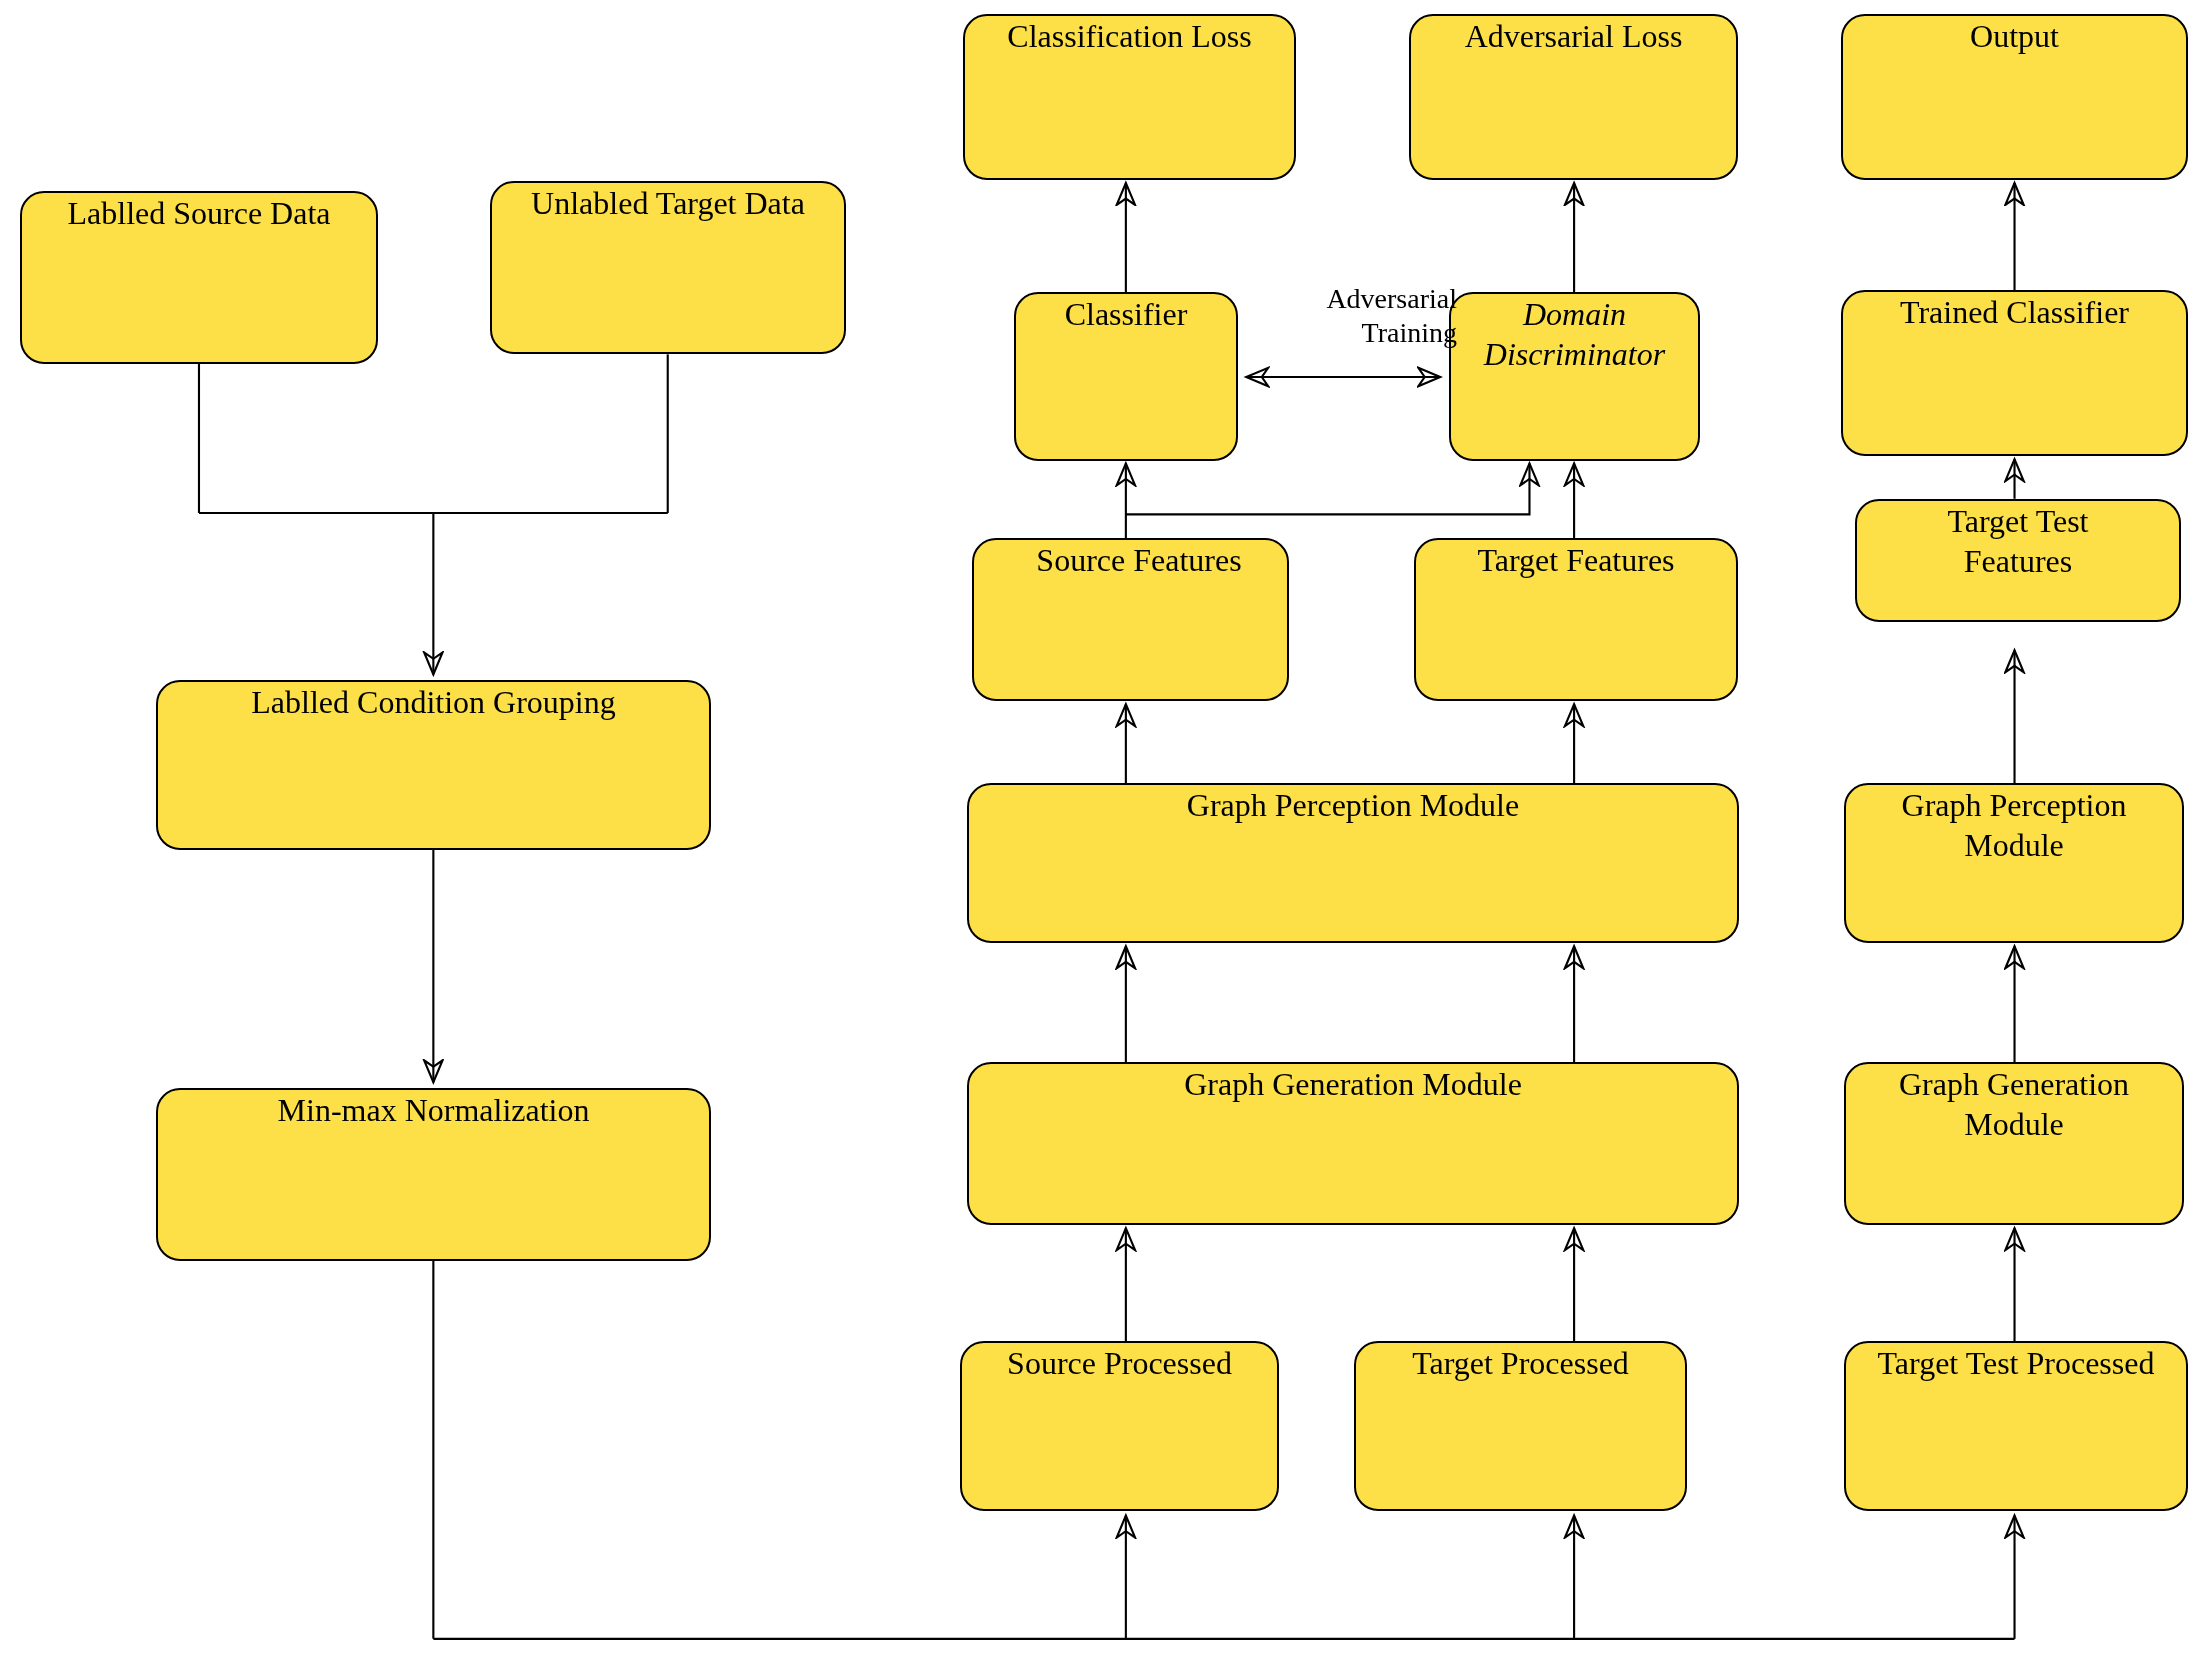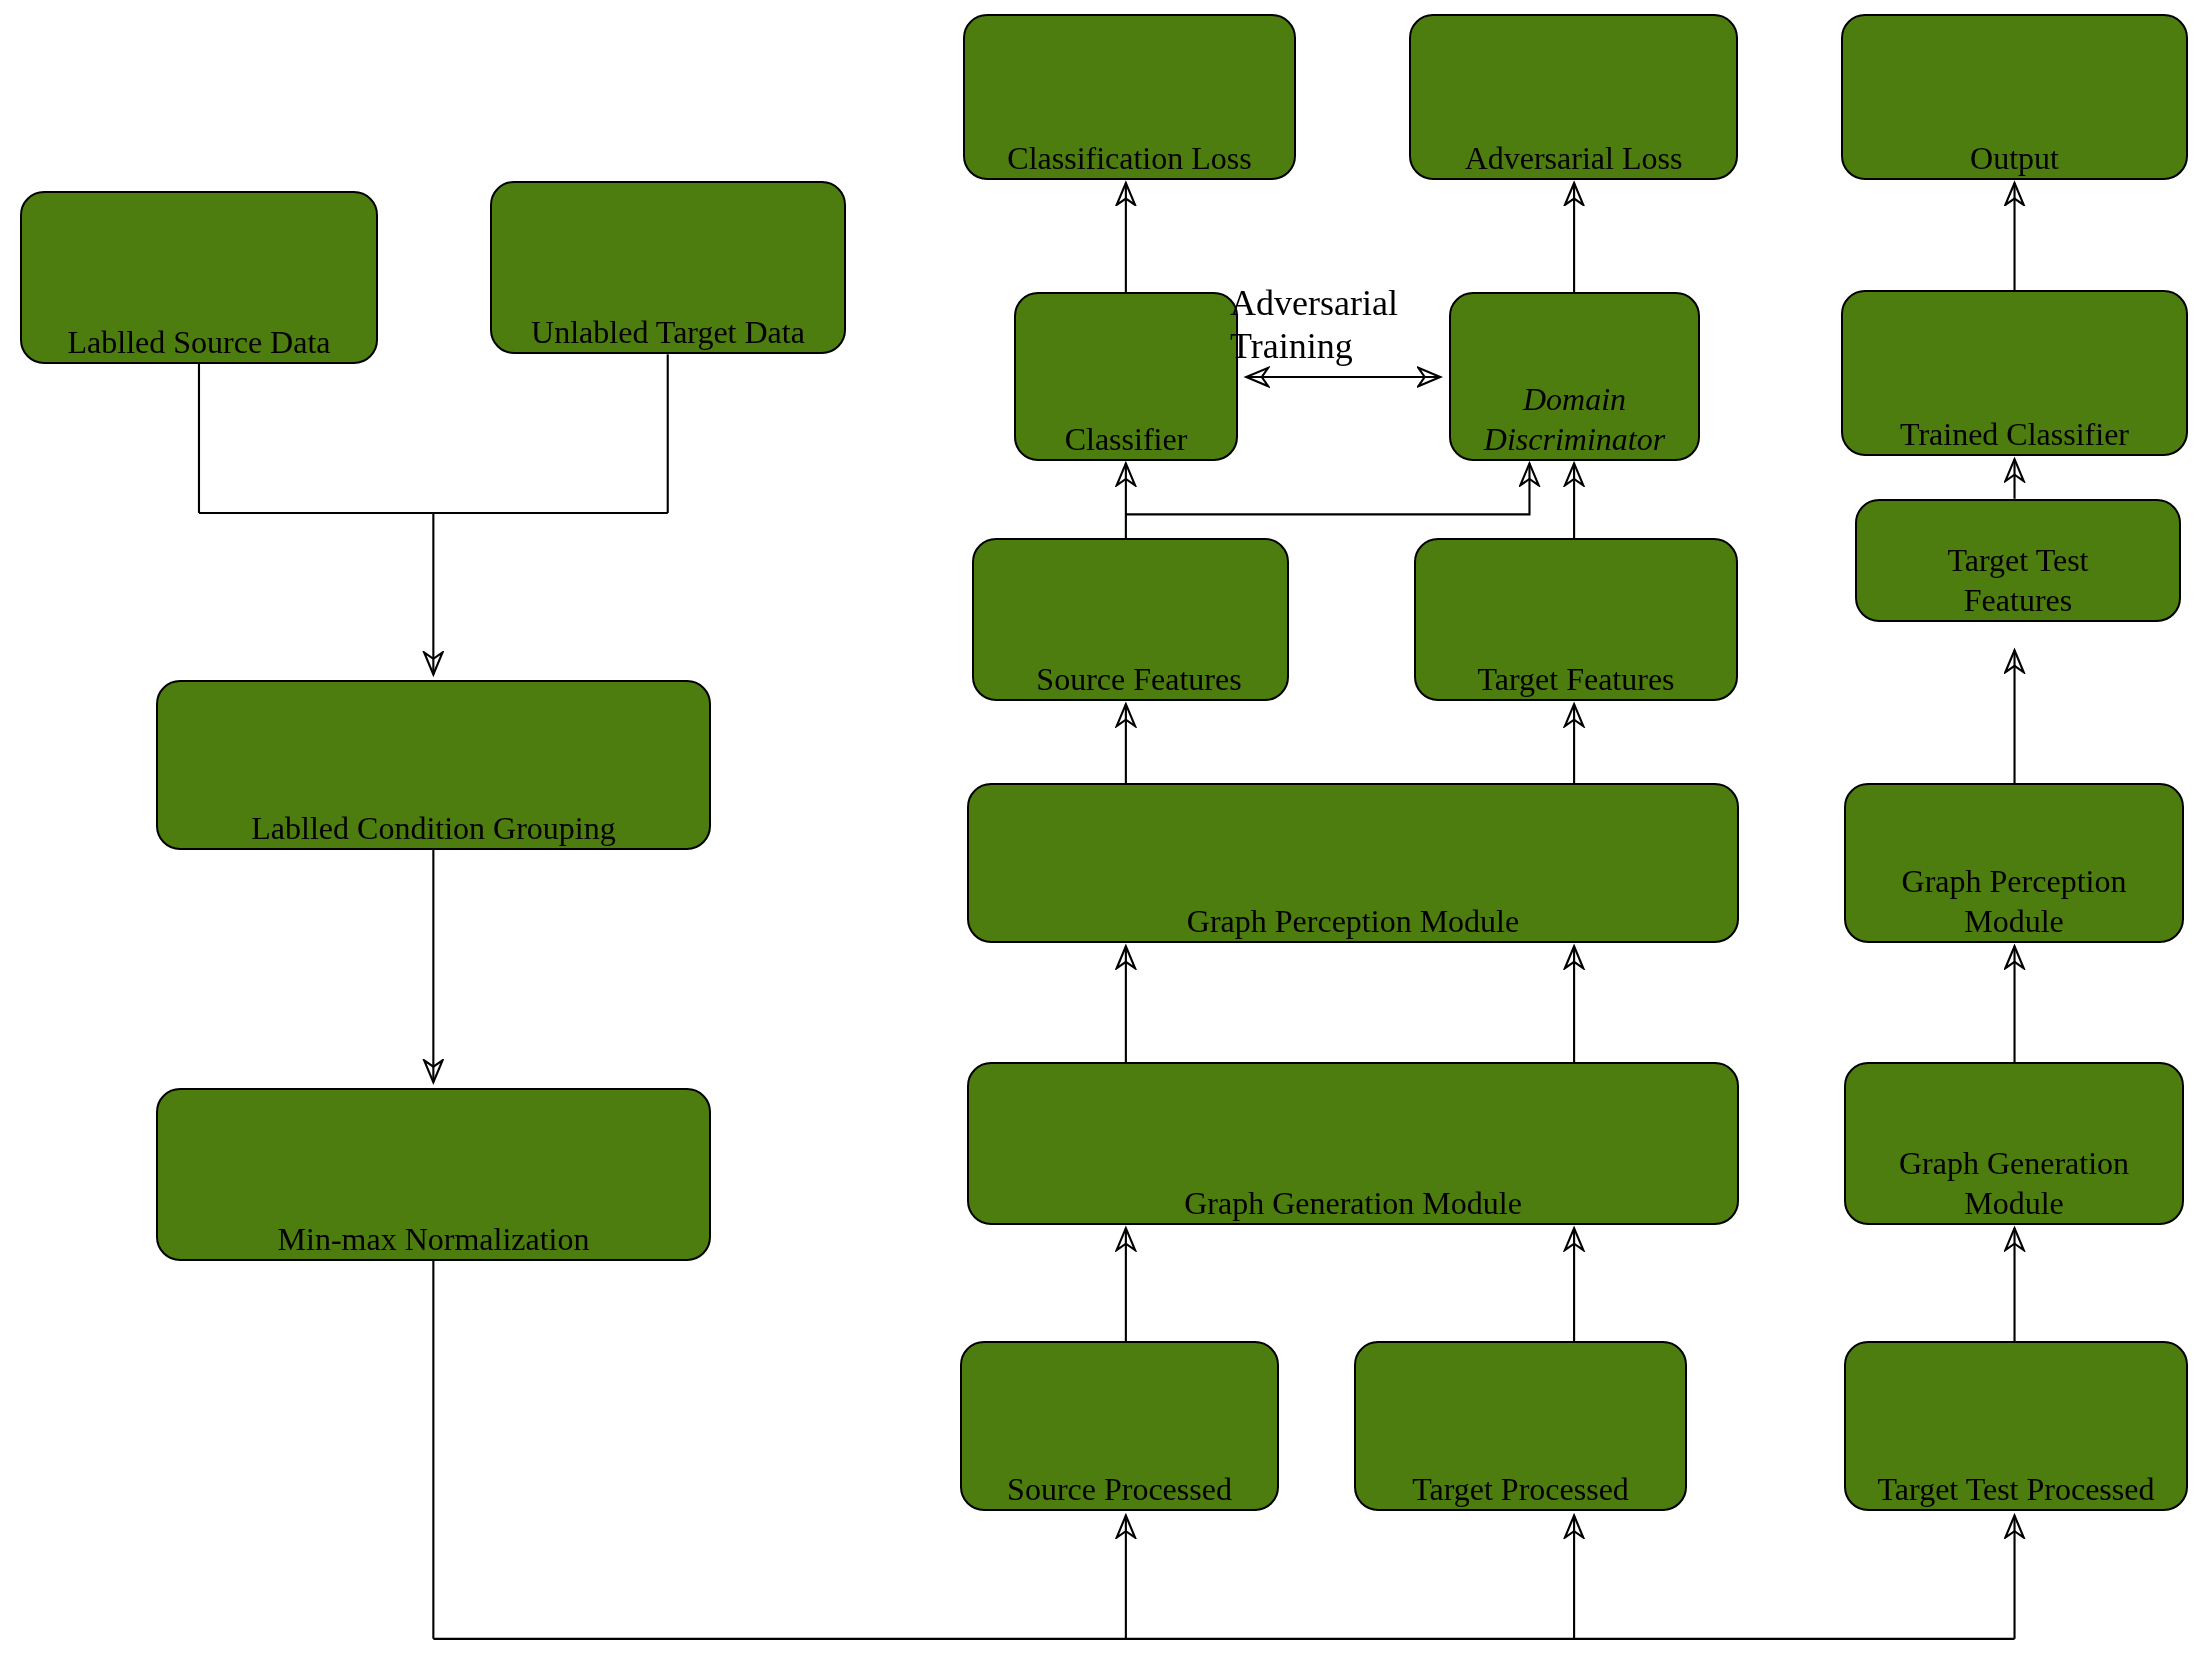--- a/index.html
+++ b/index.html
@@ -26,37 +26,37 @@
   svg.connectors path {
     stroke: #000000;
     stroke-width: 3;
     fill: none;
   }
   .node {
     position: absolute;
     box-sizing: border-box;
     border: 2.8px solid #000000;
     border-radius: 24px;
-    background: #4d7c0f;
+    background: #fde047;
     display: flex;
-    align-items: flex-end;
+    align-items: flex-start;
     justify-content: center;
     text-align: center;
     font-size: 32px;
     line-height: 1.25;
     padding: 0 7px;
   }
   .node.narrow-label span {
     display: inline-block;
     max-width: 212px;
   }
   .edge-label {
     position: absolute;
-    text-align: left;
-    font-size: 36px;
+    text-align: right;
+    font-size: 28px;
     line-height: 1.2;
   }
 </style>
 </head>
 <body>
 
 <div class="stage">
 
   <svg class="connectors" viewBox="0 0 3114 2335" xmlns="http://www.w3.org/2000/svg">
     <defs>

